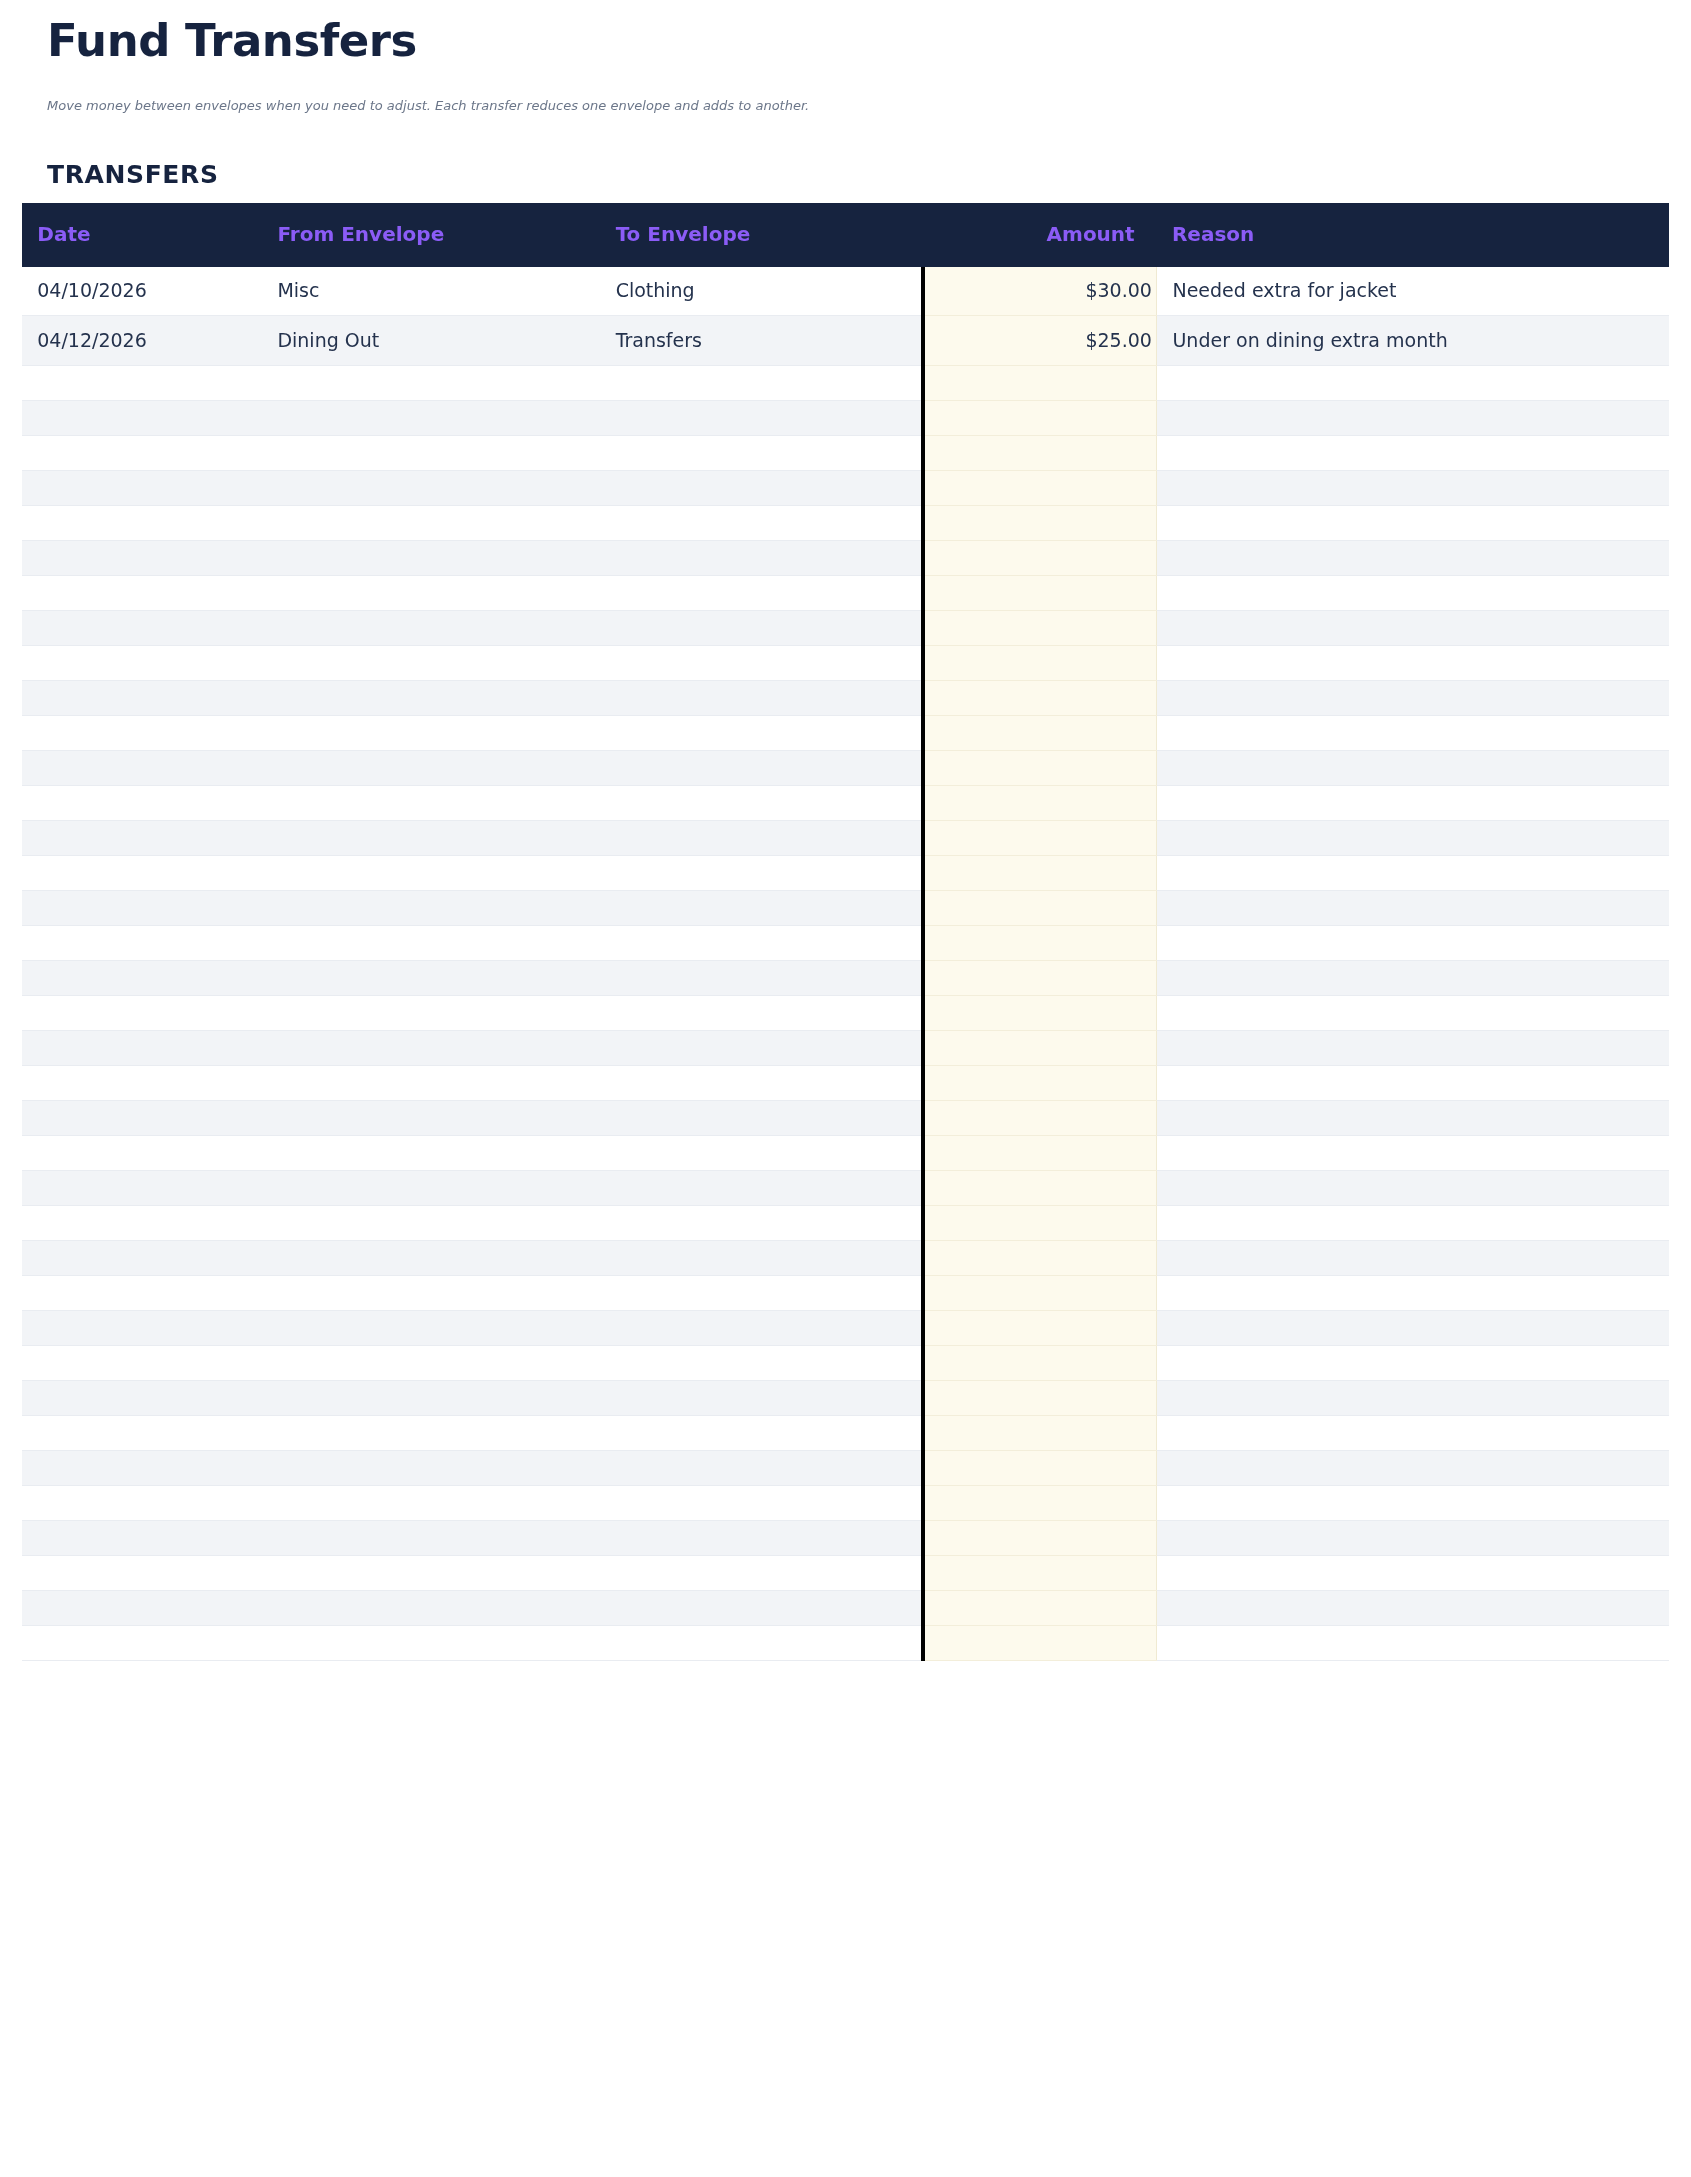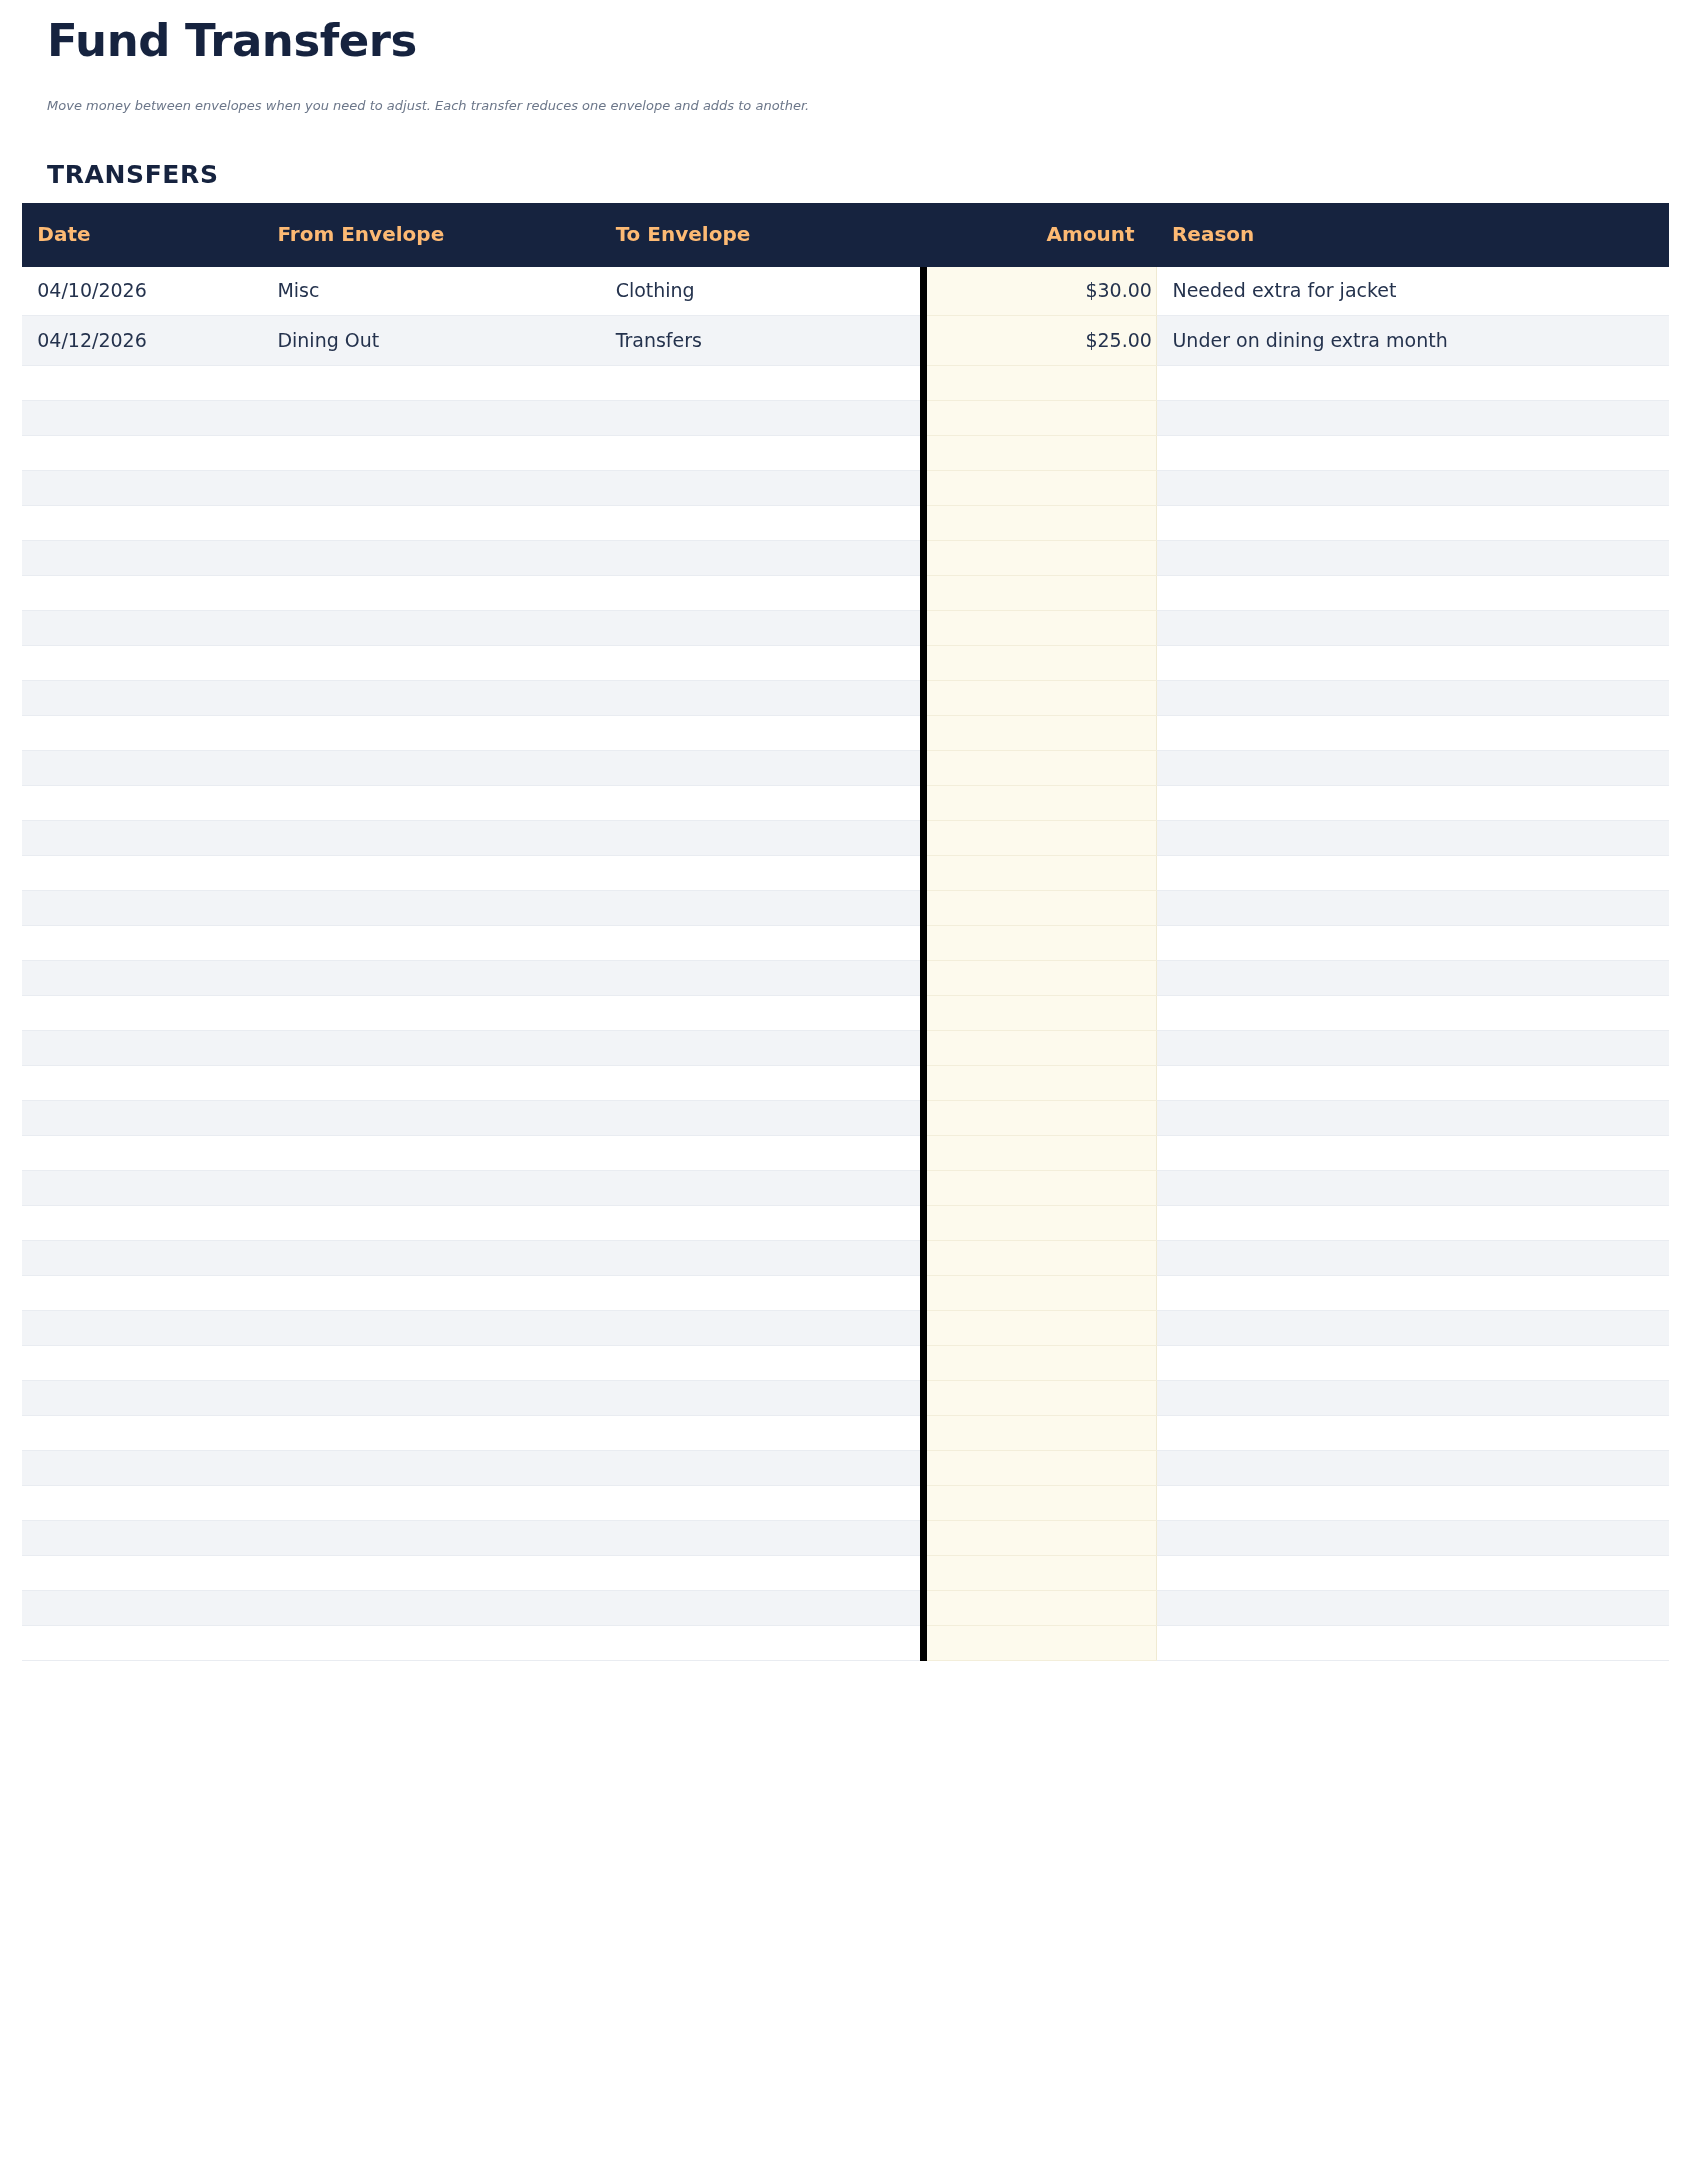--- a/index.html
+++ b/index.html
@@ -43,21 +43,21 @@
     margin: 45px 0 13.7px 25.5px;
   }
   table.transfers {
     border-collapse: collapse;
     width: 1647px;
     margin-left: 0px;
     table-layout: fixed;
   }
   table.transfers thead th {
     background: #16233f;
-    color: #fdba74;
+    color: #8b5cf6;
     font-size: 20px;
     font-weight: bold;
     text-align: left;
     padding: 19.6px 15.7px 20.6px 15.7px;
     border: none;
     box-sizing: border-box;
   }
   table.transfers thead th.amount-col {
     text-align: right;
     padding-right: 21.6px;
@@ -75,21 +75,21 @@
   }
   table.transfers tbody tr.odd td {
     background: #ffffff;
   }
   table.transfers tbody tr.even td {
     background: #f2f4f7;
   }
   table.transfers tbody td.amount-col {
     text-align: right;
     background: #fdfaed !important;
-    border-left: 7px solid #000000;
+    border-left: 4px solid #000000;
     border-right: 1px solid #f0ead2;
     border-bottom: 1px solid #f3eeda;
     padding-right: 3.9px;
   }
   col.c-date { width: 240px; }
   col.c-from { width: 338px; }
   col.c-to { width: 323px; }
   col.c-amount { width: 233px; }
   col.c-reason { width: 512px; }
   td.reason-col { padding-left: 9.8px; }

